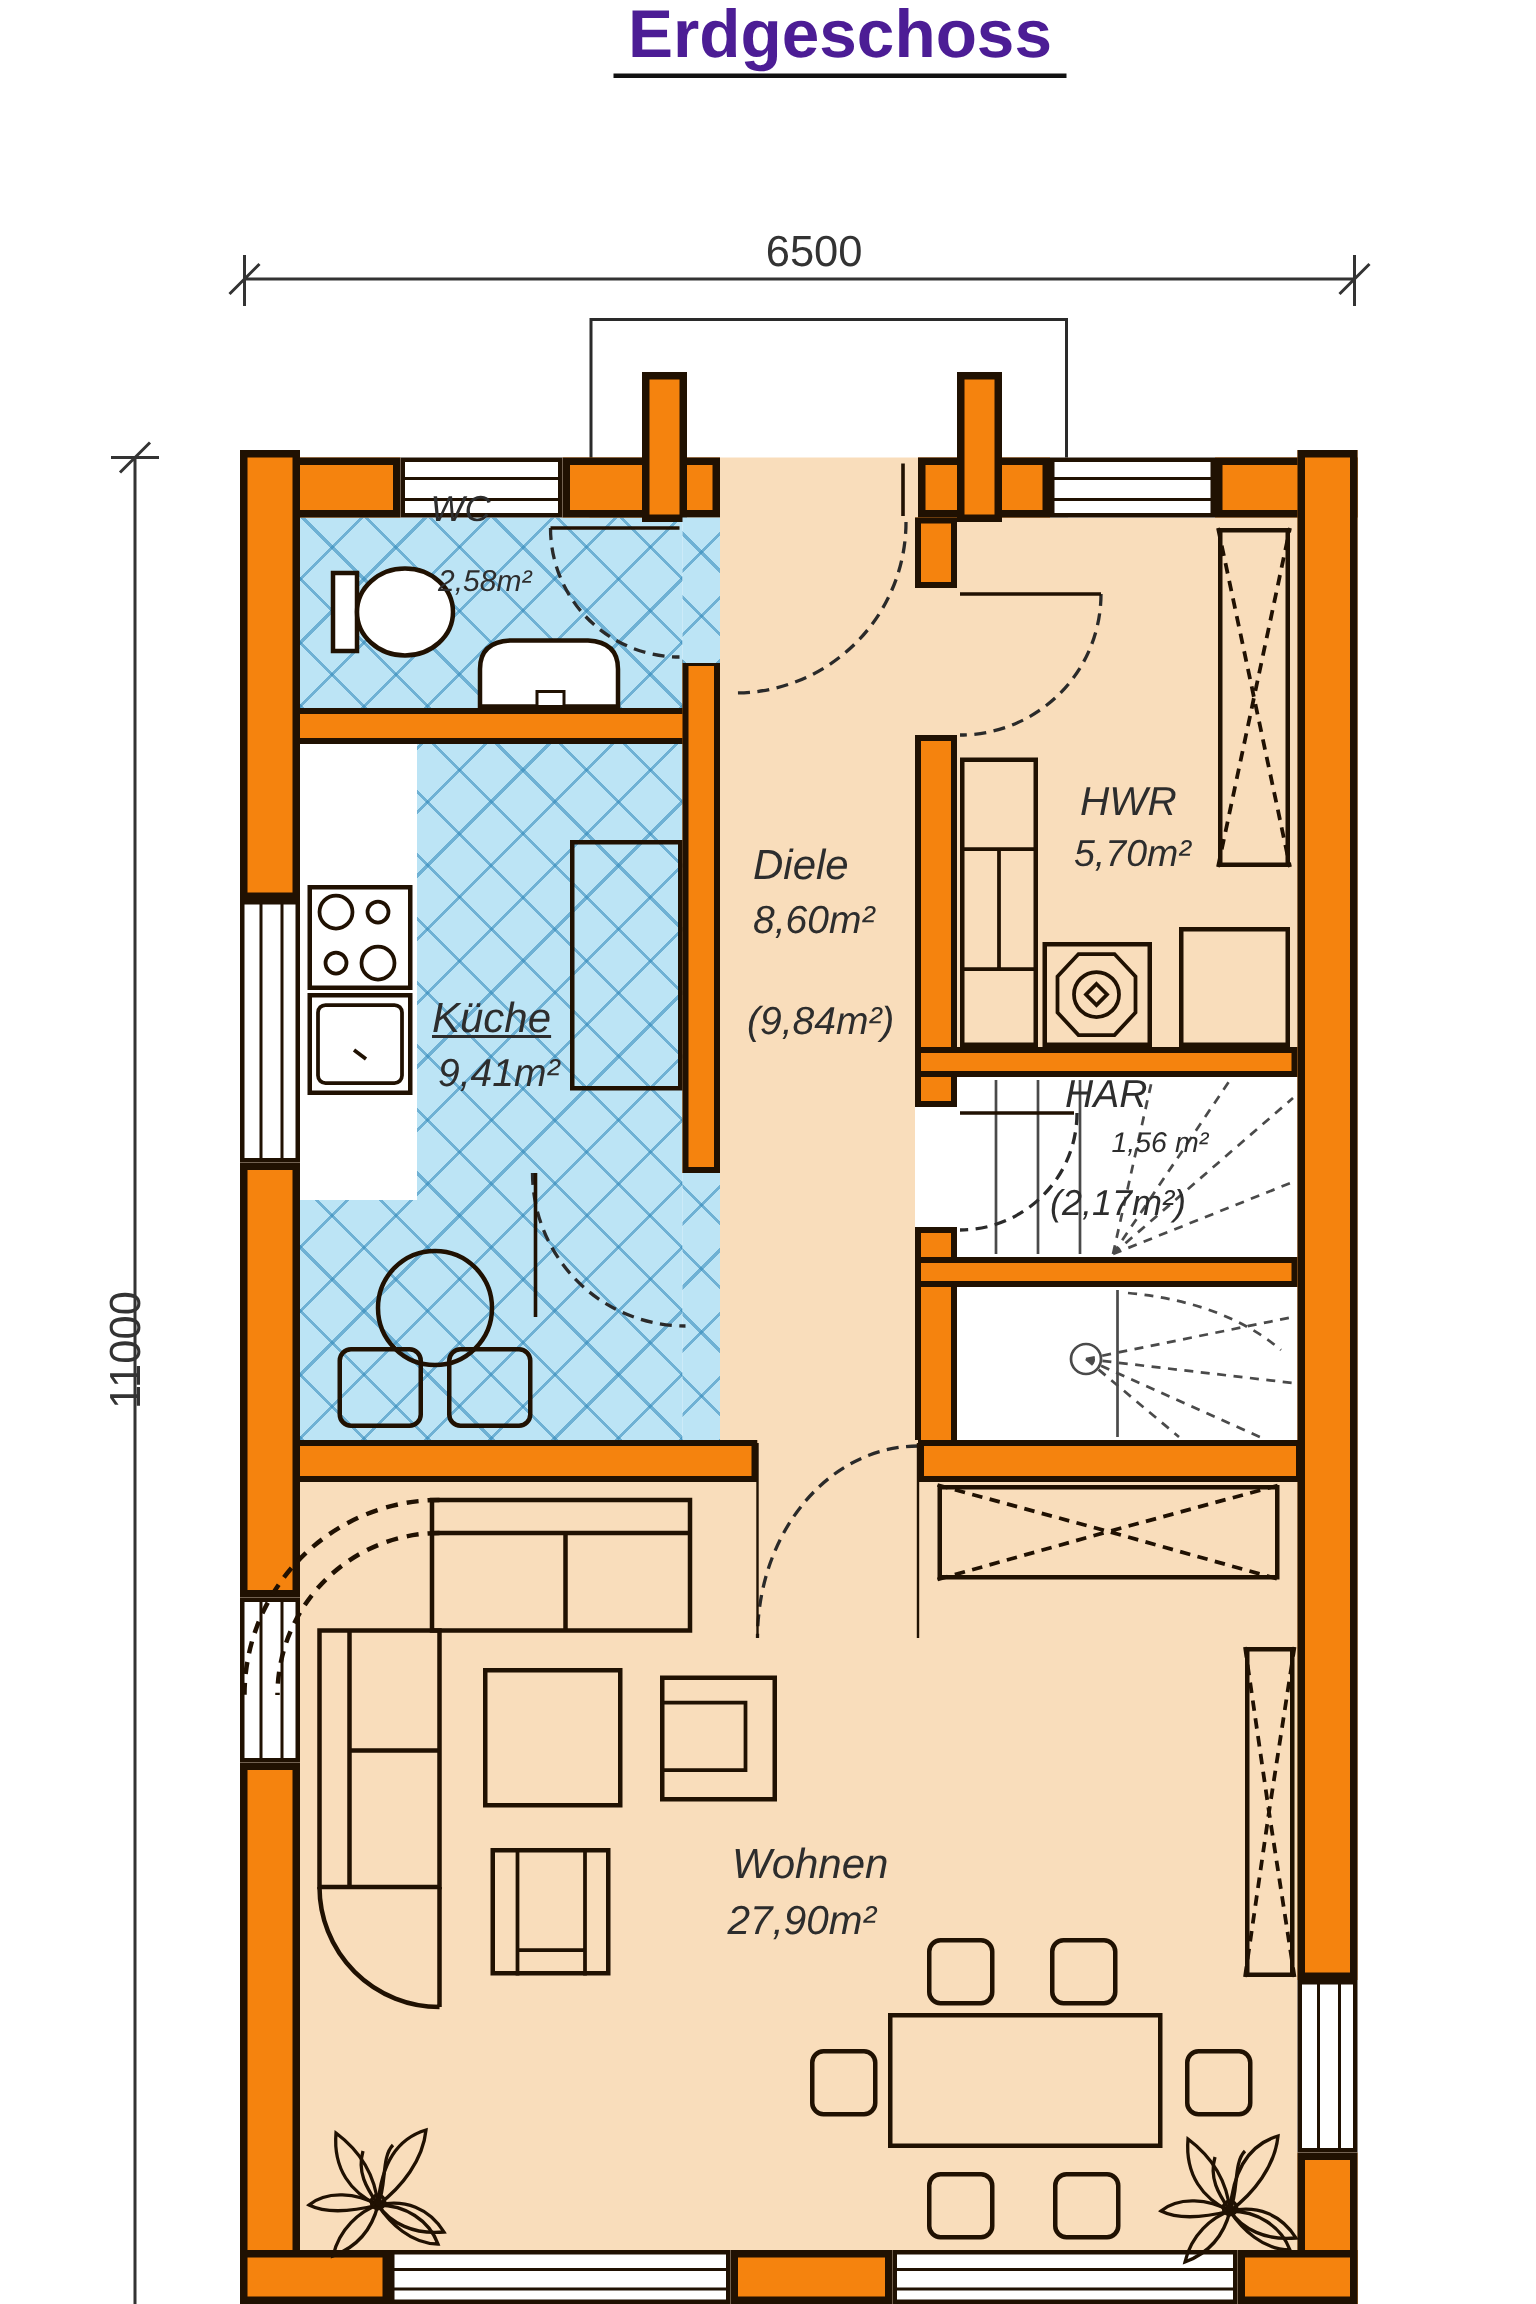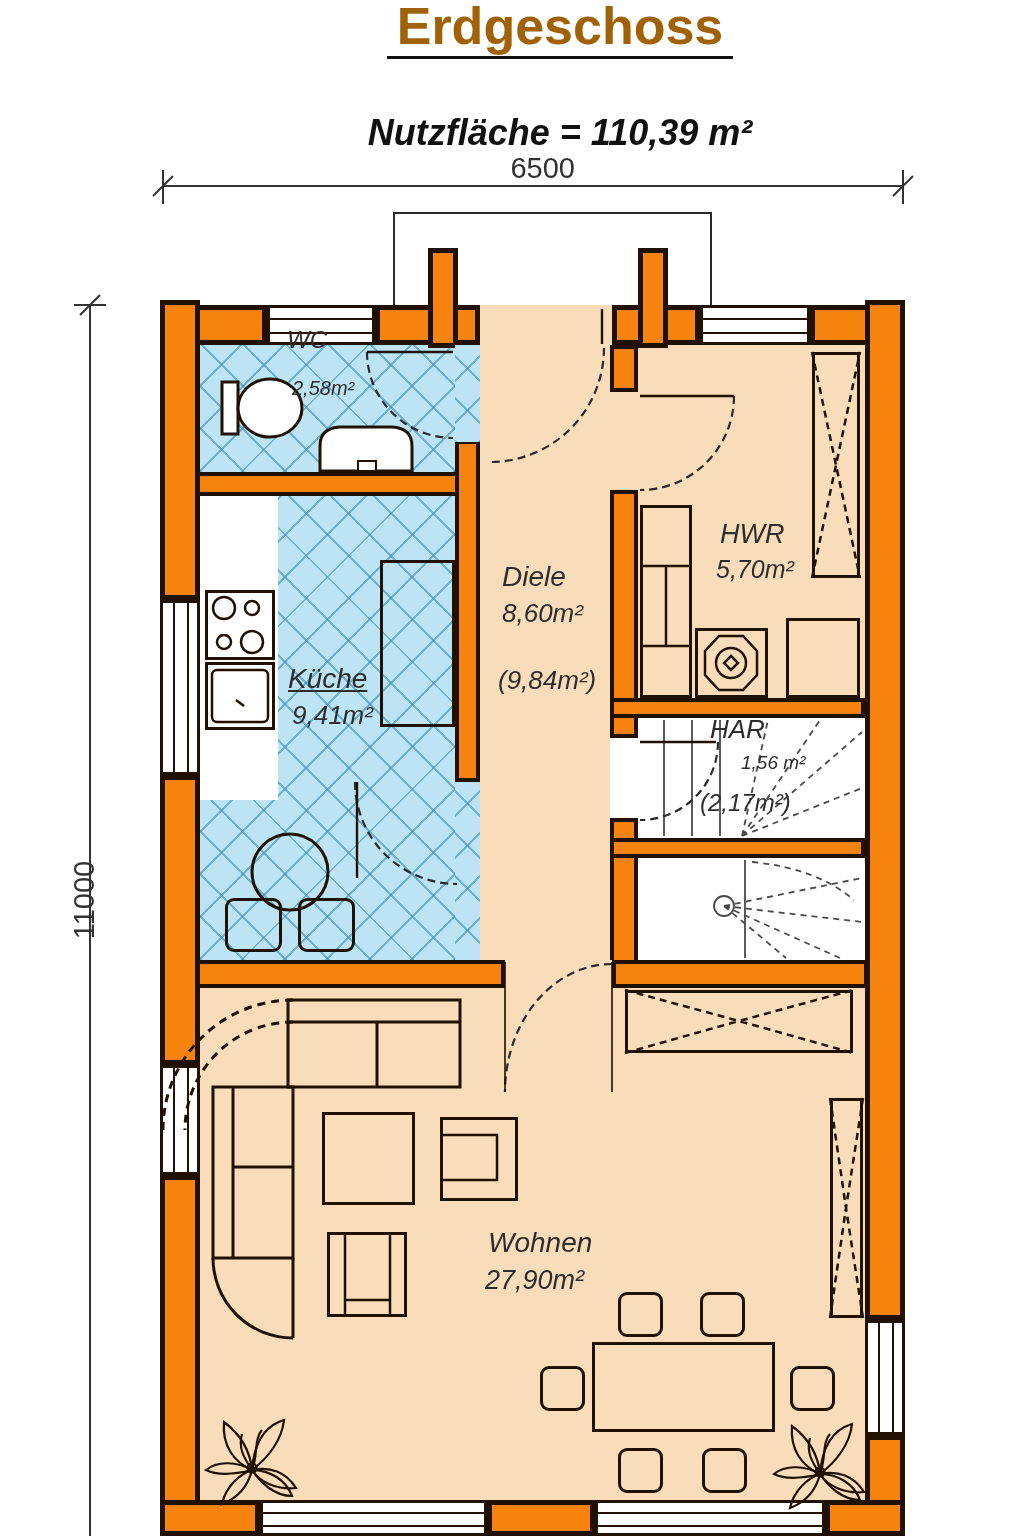--- a/index.html
+++ b/index.html
@@ -19,30 +19,29 @@
   .window i{position:absolute;display:block;}
   .window.v i{top:-1px;bottom:-1px;left:30%;width:36%;border-left:2px solid #201102;border-right:2px solid #201102;}
   .window.h i{left:-1px;right:-1px;top:30%;height:36%;border-top:2px solid #201102;border-bottom:2px solid #201102;}
   .furn{position:absolute;border:3px solid #201102;box-sizing:border-box;background:transparent;}
   .chair{border-radius:9px;}
   .canopy{position:absolute;border:2px solid #2a2a2a;box-sizing:border-box;background:transparent;}
   .lbl{position:absolute;font-style:italic;color:#2d2d2d;white-space:nowrap;line-height:1.05;}
   .dimtxt{position:absolute;color:#333;font-weight:400;white-space:nowrap;}
   .hdr{position:absolute;left:180px;width:760px;text-align:center;color:#111;font-weight:700;font-style:italic;font-size:36px;white-space:nowrap;}
   #title-wrap{position:absolute;left:360px;width:400px;top:0;text-align:center;}
-  #title-wrap span{display:inline-block;font-size:52px;font-weight:700;color:#a16207;border-bottom:3px solid #111;padding:0 10px 4px 10px;line-height:1;}
+  #title-wrap span{display:inline-block;font-size:45px;font-weight:700;color:#4c1d95;border-bottom:3px solid #111;padding:0 10px 4px 10px;line-height:1;}
   svg.overlay{position:absolute;left:0;top:0;pointer-events:none;}
 </style>
 </head>
 <body>
 
 <div id="plan">
 
   <div id="title-wrap"><span>Erdgeschoss</span></div>
-  <div class="hdr" style="top:112px">Nutzfläche = 110,39 m²</div>
 
   <div class="dimtxt" style="left:505px;top:152px;width:70px;text-align:right;font-size:29px;">6500</div>
   <div class="dimtxt" style="left:28px;top:885px;width:110px;height:30px;text-align:center;font-size:29px;transform:rotate(-90deg);">11000</div>
 
   <div class="canopy" style="left:393px;top:212px;width:319px;height:133px;"></div>
 
   <div class="floor tile" style="left:200px;top:345px;width:255px;height:127px;"></div>
   <div class="floor tile" style="left:200px;top:494px;width:255px;height:466px;"></div>
   <div class="floor tile" style="left:455px;top:780px;width:25px;height:182px;"></div>
   <div class="floor whitef" style="left:200px;top:494px;width:78px;height:306px;"></div>

